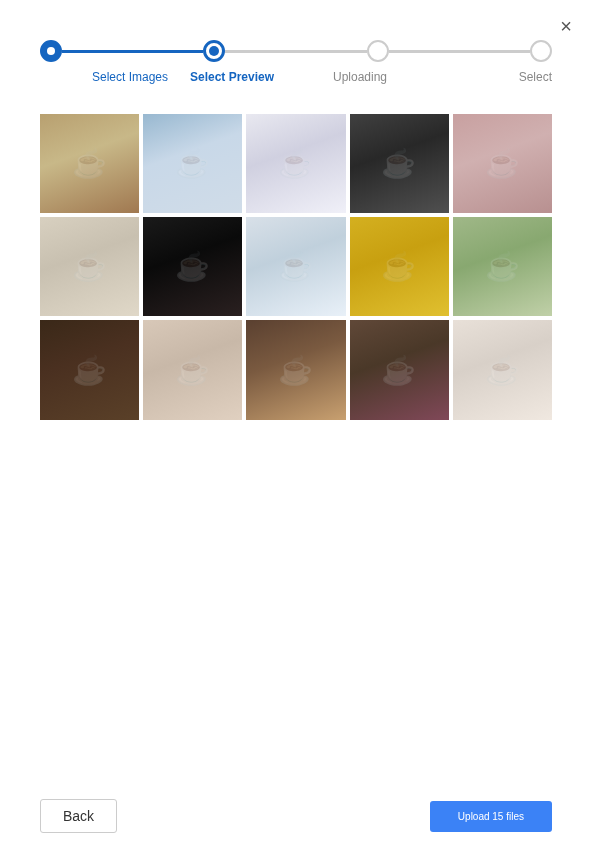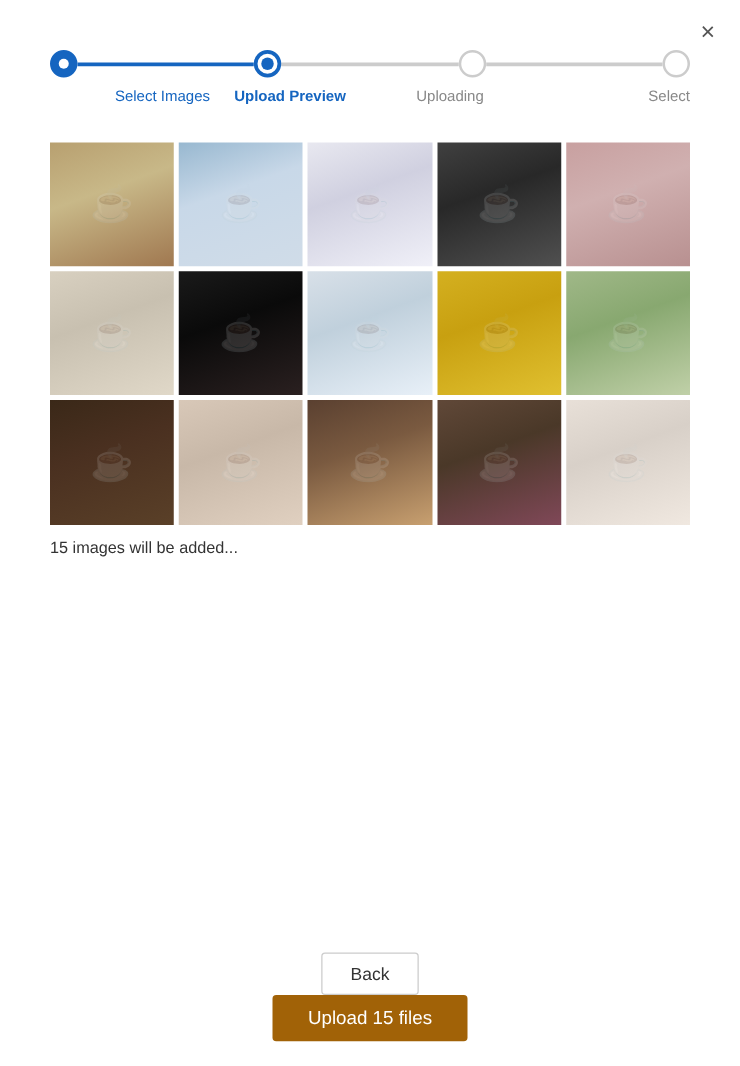--- a/index.html
+++ b/index.html
@@ -116,37 +116,36 @@
     .bottom-bar {
       position: absolute;
       bottom: 0;
       left: 0;
       right: 0;
       padding: 20px 40px;
       display: flex;
       justify-content: space-between;
       align-items: center;
       background: #fff;
-      flex-direction: column;
     }
     .btn-back {
       padding: 8px 22px;
       background: #fff;
       border: 1px solid #ccc;
       color: #333;
       font-size: 14px;
       cursor: pointer;
       border-radius: 3px;
     }
     .btn-upload {
       padding: 10px 28px;
-      background: #a16207;
+      background: #3b82f6;
       color: #fff;
       border: none;
-      font-size: 15px;
+      font-size: 10px;
       font-weight: 500;
       cursor: pointer;
       border-radius: 3px;
     }
 
     
     .step-circle.active::after,
     .step-circle.completed::after {
       content: '';
       position: absolute;
@@ -178,21 +177,21 @@
       <div class="step-line"></div>
 
       <div class="step-circle upcoming"></div>
 
       <div class="step-line"></div>
 
       <div class="step-circle upcoming"></div>
     </div>
     <div class="stepper-labels">
       <span class="step-label completed">Select Images</span>
-      <span class="step-label active">Upload Preview</span>
+      <span class="step-label active">Select Preview</span>
       <span class="step-label">Uploading</span>
       <span class="step-label">Select</span>
     </div>
   </div>
 
   <div class="image-grid-container">
     <div class="image-grid" id="image-grid">
     <div class="image-cell" style="background: linear-gradient(160deg, rgb(184, 160, 112) 0%, rgb(200, 184, 136) 40%, rgb(160, 120, 80) 100%);">
           <div style="width:100%;height:100%;display:flex;align-items:center;justify-content:center;opacity:0.15;font-size:28px;">☕</div>
         </div>
@@ -234,20 +233,19 @@
         </div>
         <div class="image-cell" style="background: linear-gradient(160deg, rgb(96, 72, 56) 0%, rgb(74, 56, 40) 40%, rgb(128, 72, 88) 100%);">
           <div style="width:100%;height:100%;display:flex;align-items:center;justify-content:center;opacity:0.15;font-size:28px;">☕</div>
         </div>
         <div class="image-cell" style="background: linear-gradient(160deg, rgb(232, 224, 216) 0%, rgb(216, 208, 200) 40%, rgb(240, 232, 224) 100%);">
           <div style="width:100%;height:100%;display:flex;align-items:center;justify-content:center;opacity:0.15;font-size:28px;">☕</div>
         </div>
       </div>
   </div>
 
-  <div class="status-text">15 images will be added...</div>
 
   <div class="bottom-bar">
     <button class="btn-back">Back</button>
     <button class="btn-upload">Upload 15 files</button>
   </div>
 
 </div>
 
 </body></html>

